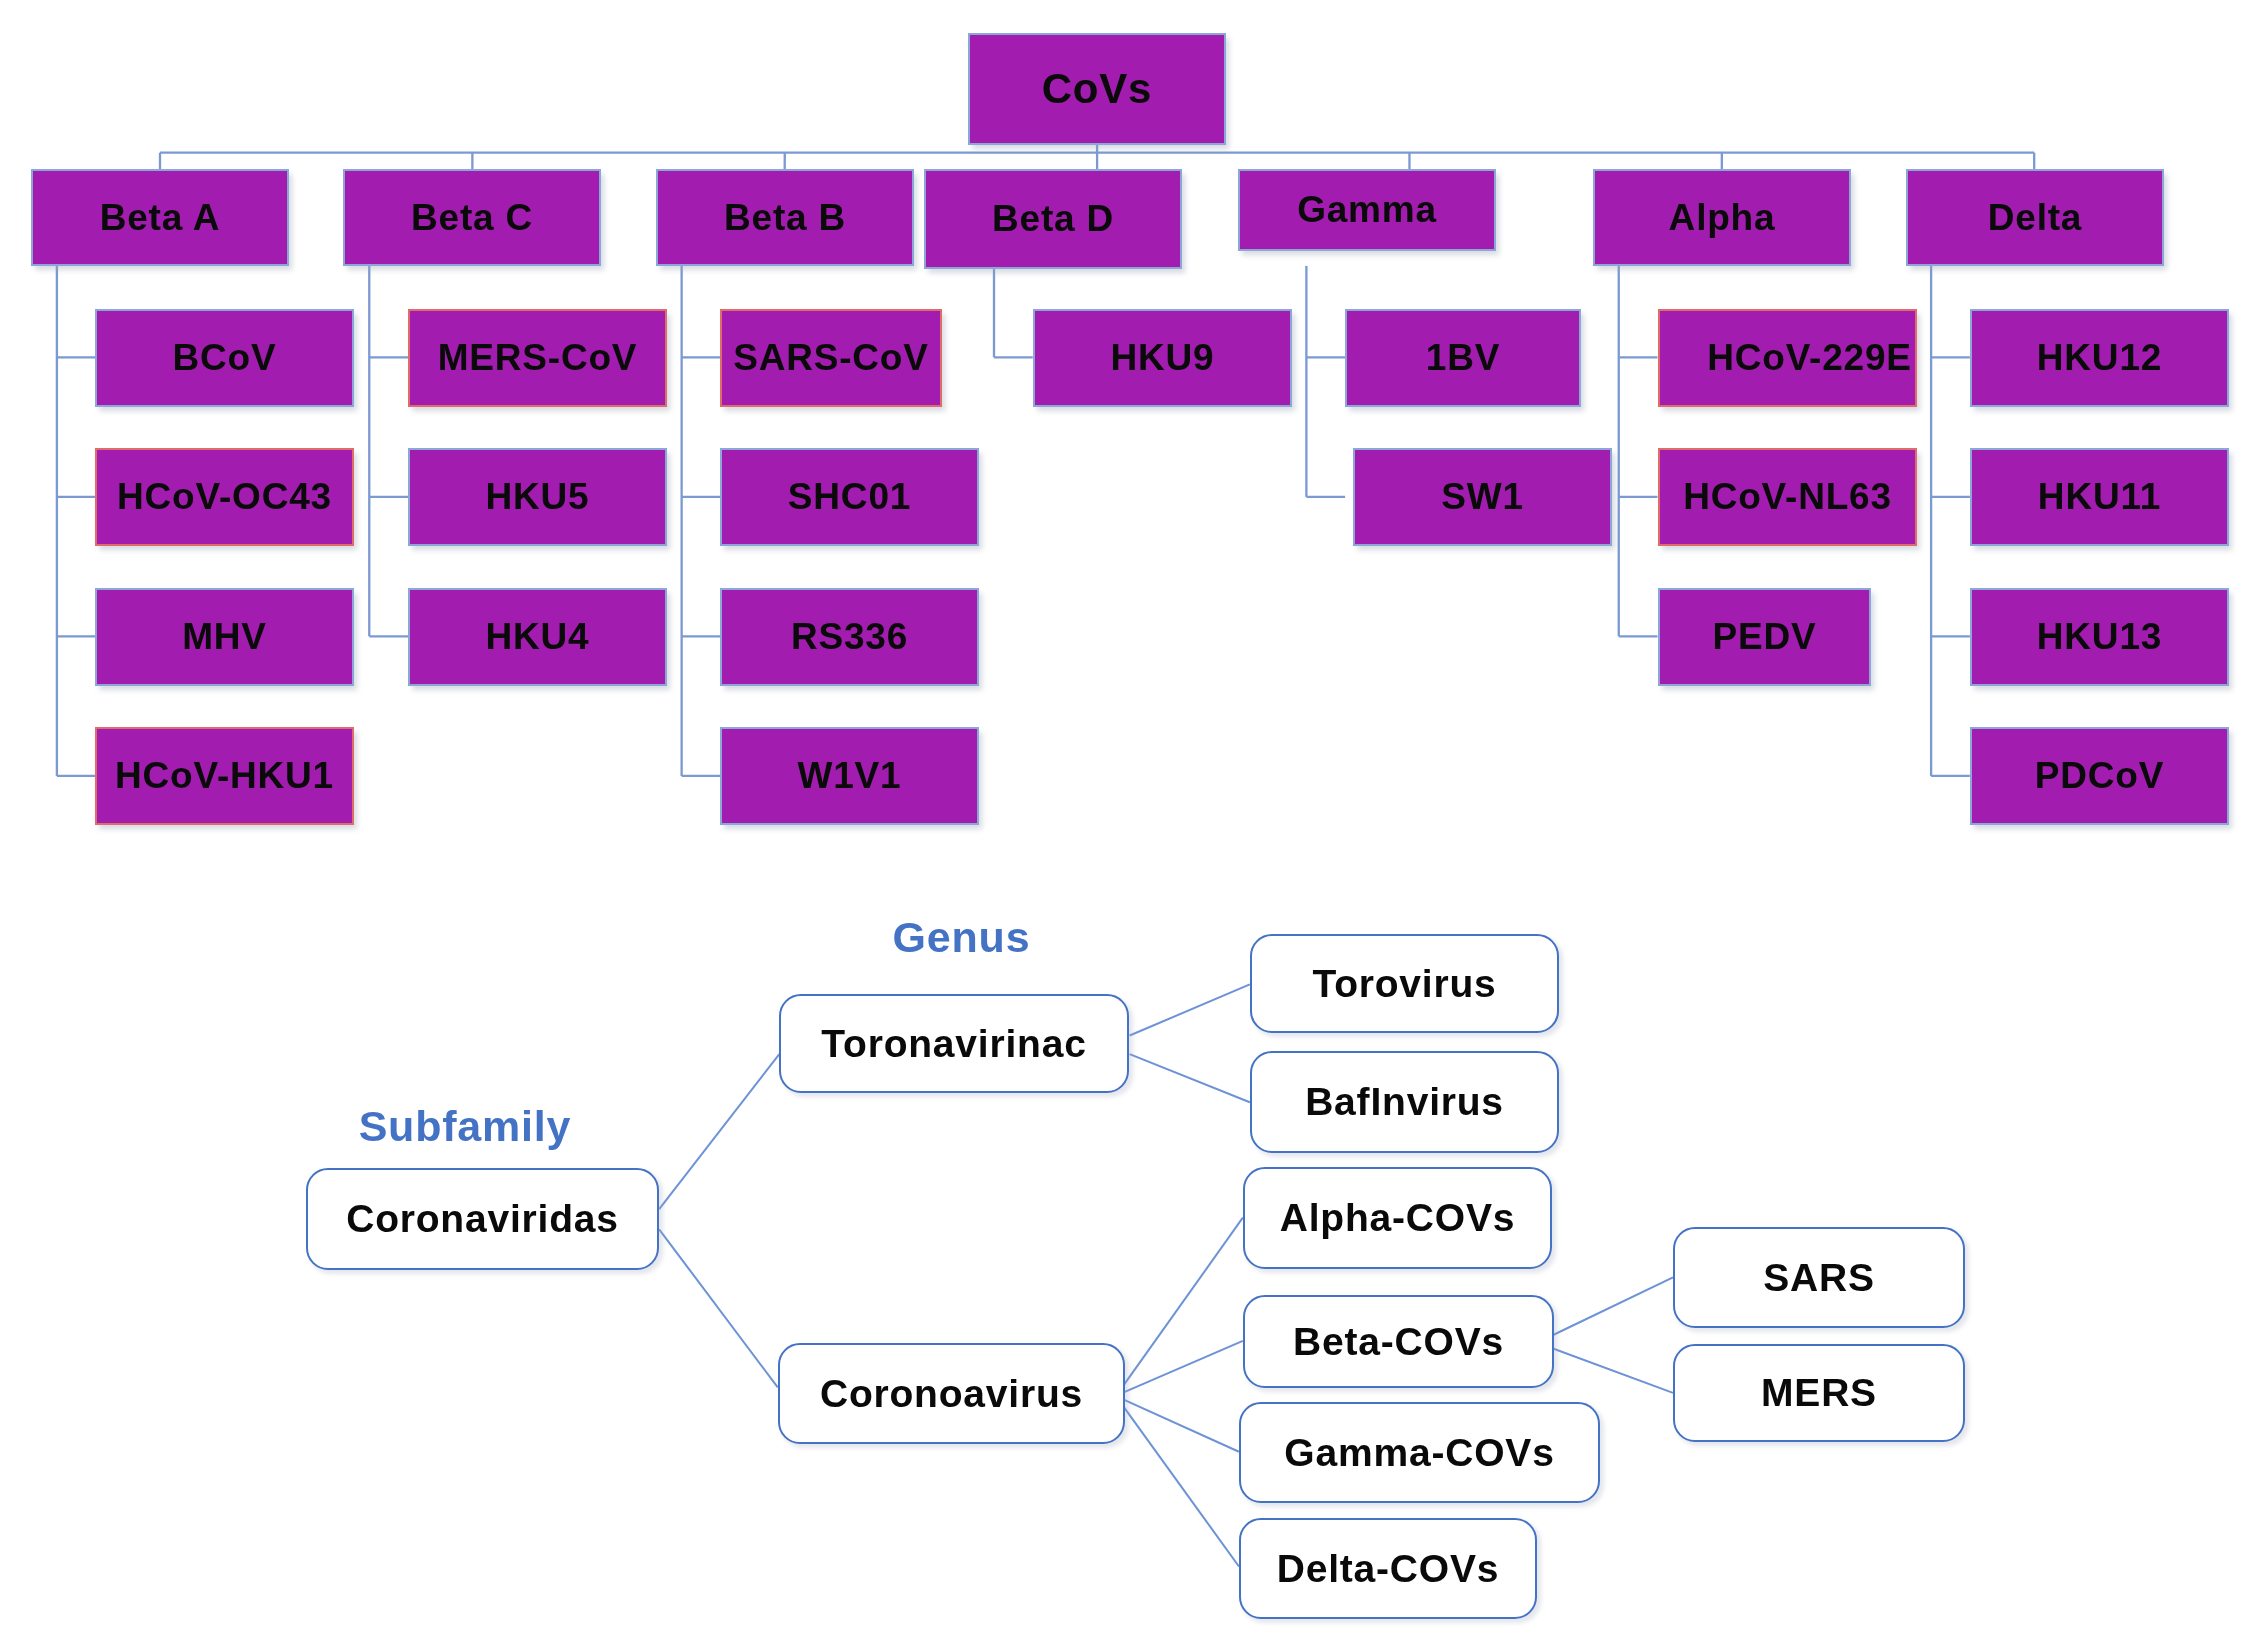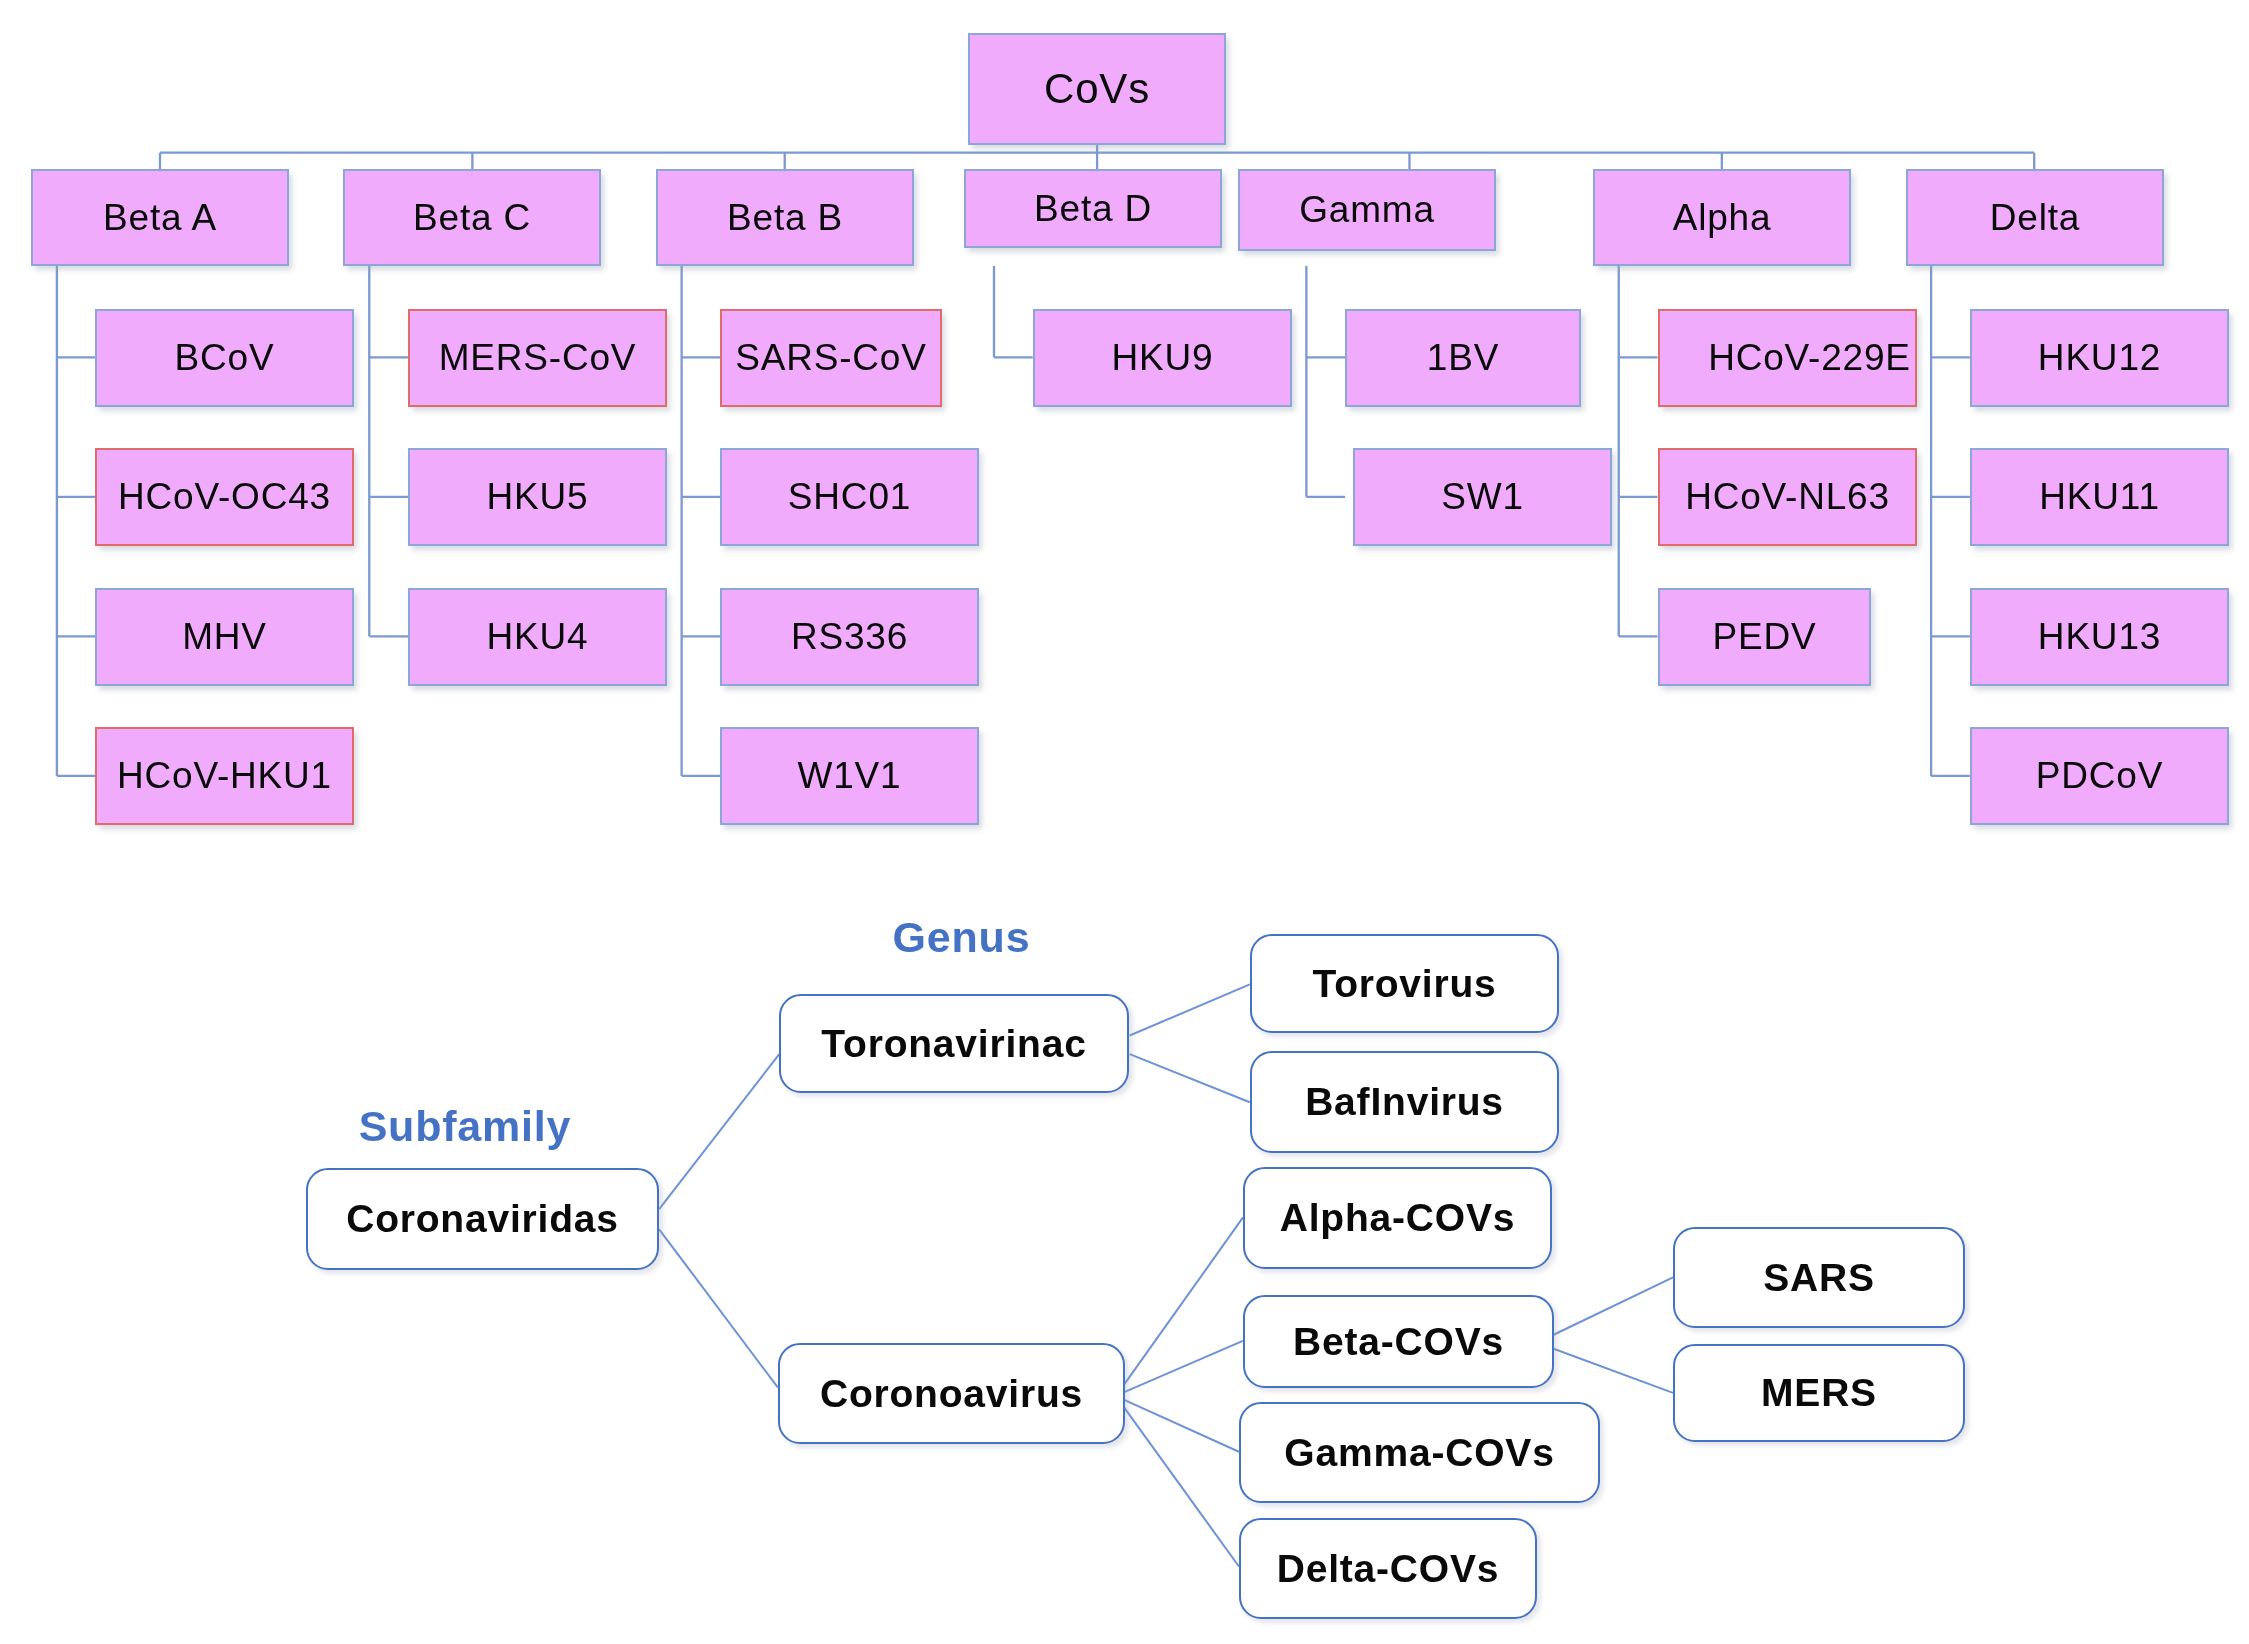--- a/index.html
+++ b/index.html
@@ -2,24 +2,24 @@
 <html style="font-size:12.4px"><head>
 <meta charset="utf-8">
 <style>
   html,body{margin:0;padding:0;background:#ffffff;}
   #canvas{
     position:relative;width:2250px;height:1644px;background:#ffffff;overflow:hidden;
     font-family:"Liberation Sans",sans-serif;
   }
   #wires{position:absolute;left:0;top:0;width:2250px;height:1644px;}
   .box{
-    position:absolute;box-sizing:border-box;background:#f0abfc;
+    position:absolute;box-sizing:border-box;background:#a21caf;
     border:2.3px solid #8ca6d8;
     display:flex;align-items:center;justify-content:center;
-    font-weight:normal;color:#0a0a0a;font-size:37px;letter-spacing:0.8px;
+    font-weight:bold;color:#0a0a0a;font-size:37px;letter-spacing:0.8px;
     box-shadow:3.9px 4.7px 5.4px rgba(150,160,180,0.38);
     white-space:nowrap;
   }
   .box.red{border-color:#e06b6b;}
   .rbox{
     position:absolute;box-sizing:border-box;background:#ffffff;
     border:2.3px solid #4472c4;border-radius:22px;
     display:flex;align-items:center;justify-content:center;
     font-weight:bold;color:#0a0a0a;font-size:39px;letter-spacing:0.8px;
     box-shadow:3.1px 3.9px 4.7px rgba(160,170,190,0.28);
@@ -100,21 +100,21 @@
       <line x1="2004" y1="1722" x2="2158" y2="1648"></line>
       <line x1="2004" y1="1740" x2="2158" y2="1797"></line>
     </g>
   </svg>
 
   <div class="box" style="left:968px;top:33px;width:258px;height:112px;font-size:42px;">CoVs</div>
 
   <div class="box" style="left:31px;top:169px;width:258px;height:97px;">Beta A</div>
   <div class="box" style="left:343px;top:169px;width:258px;height:97px;">Beta C</div>
   <div class="box" style="left:656px;top:169px;width:258px;height:97px;">Beta B</div>
-  <div class="box" style="left:964px;top:169px;width:258px;height:79px;">Beta D</div>
+  <div class="box" style="left:924px;top:169px;width:258px;height:100px;">Beta D</div>
   <div class="box" style="left:1238px;top:169px;width:258px;height:82px;">Gamma</div>
   <div class="box" style="left:1593px;top:169px;width:258px;height:97px;">Alpha</div>
   <div class="box" style="left:1906px;top:169px;width:258px;height:97px;">Delta</div>
 
   <div class="box" style="left:95px;top:309px;width:259px;height:98px;">BCoV</div>
   <div class="box red" style="left:95px;top:448px;width:259px;height:98px;">HCoV-OC43</div>
   <div class="box" style="left:95px;top:588px;width:259px;height:98px;">MHV</div>
   <div class="box red" style="left:95px;top:727px;width:259px;height:98px;">HCoV-HKU1</div>
 
   <div class="box red" style="left:408px;top:309px;width:259px;height:98px;">MERS-CoV</div>

